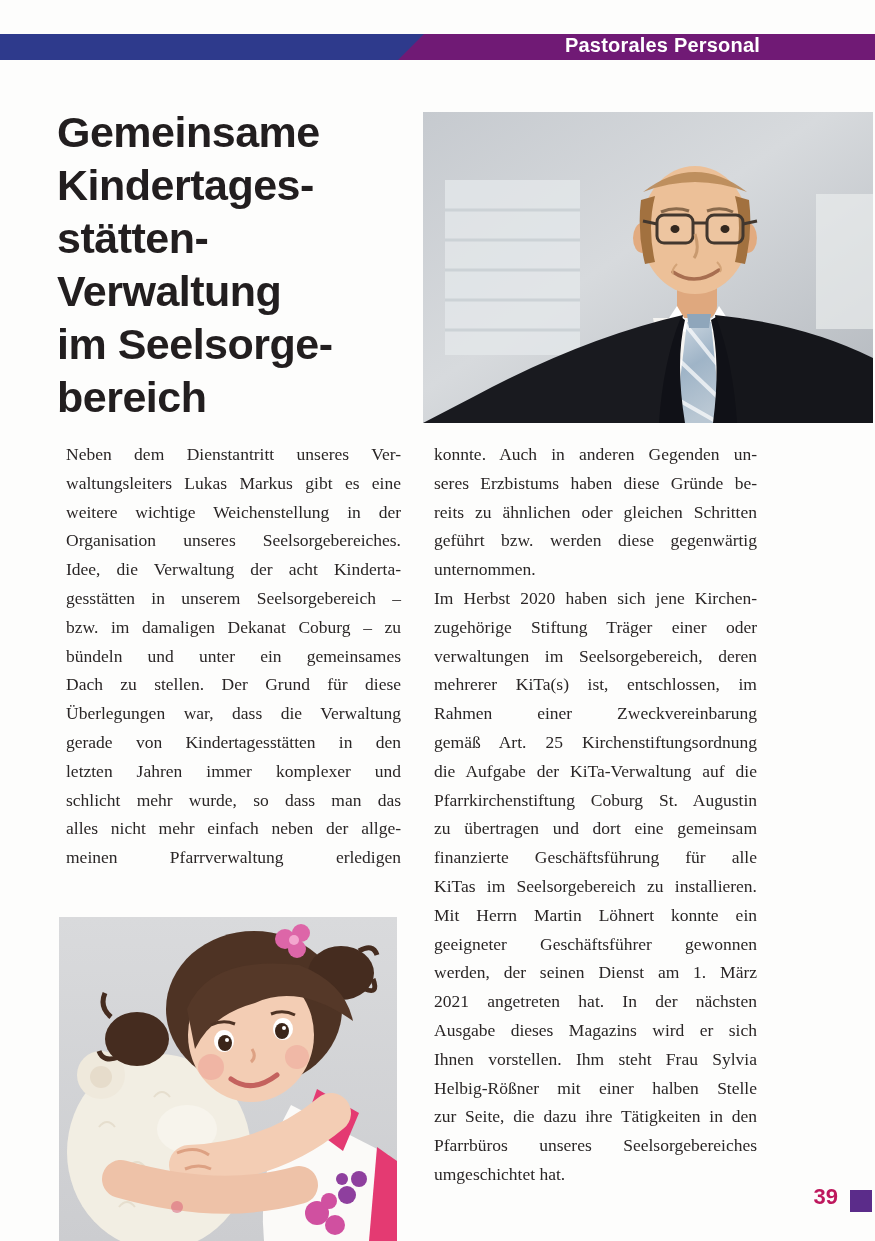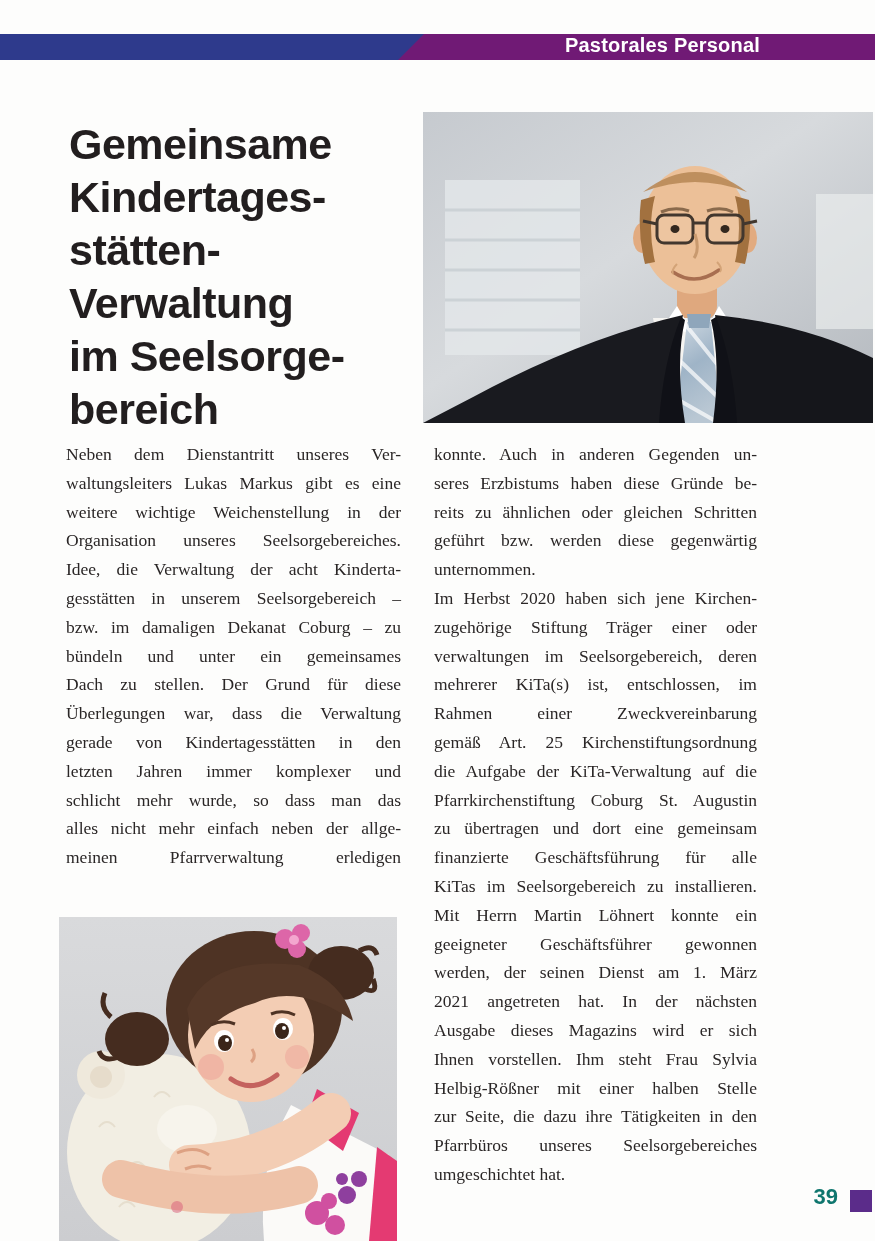--- a/index.html
+++ b/index.html
@@ -27,36 +27,36 @@
   .col-right{left:425px;width:332px;}
   .line{text-align:justify;text-align-last:justify;margin-left:9px;}
   .line.endline{text-align-last:left;}
   
   .photo{position:absolute;overflow:hidden;}
   .photo-portrait{left:423px;top:112px;width:450px;height:311px;}
   .photo-child{left:59px;top:917px;width:338px;height:324px;}
   .photo svg{display:block;width:100%;height:100%;}
   
   .page-number{position:absolute;right:37px;top:1184px;
-    font-family:"Liberation Sans", sans-serif;font-weight:700;font-size:22px;color:#0f766e;}
+    font-family:"Liberation Sans", sans-serif;font-weight:700;font-size:22px;color:#be185d;}
   .corner-square{position:absolute;right:3px;top:1190px;width:22px;height:22px;background:#5b2c8a;}
 </style>
 </head>
 <body>
 
 <div class="page">
 
   <div class="header-bar">
     <div class="header-red">
       <span class="header-label">Pastorales Personal</span>
     </div>
     <div class="header-blue"></div>
   </div>
 
-  <h1 class="title" style="margin:12px;">
+  <h1 class="title" style="margin:0;">
       <div>Gemeinsame</div>
       <div>Kindertages-</div>
       <div>stätten-</div>
       <div>Verwaltung</div>
       <div>im Seelsorge-</div>
       <div>bereich</div>
     </h1>
 
   <div class="photo photo-portrait">
     <svg viewBox="0 0 450 311" preserveAspectRatio="none">

